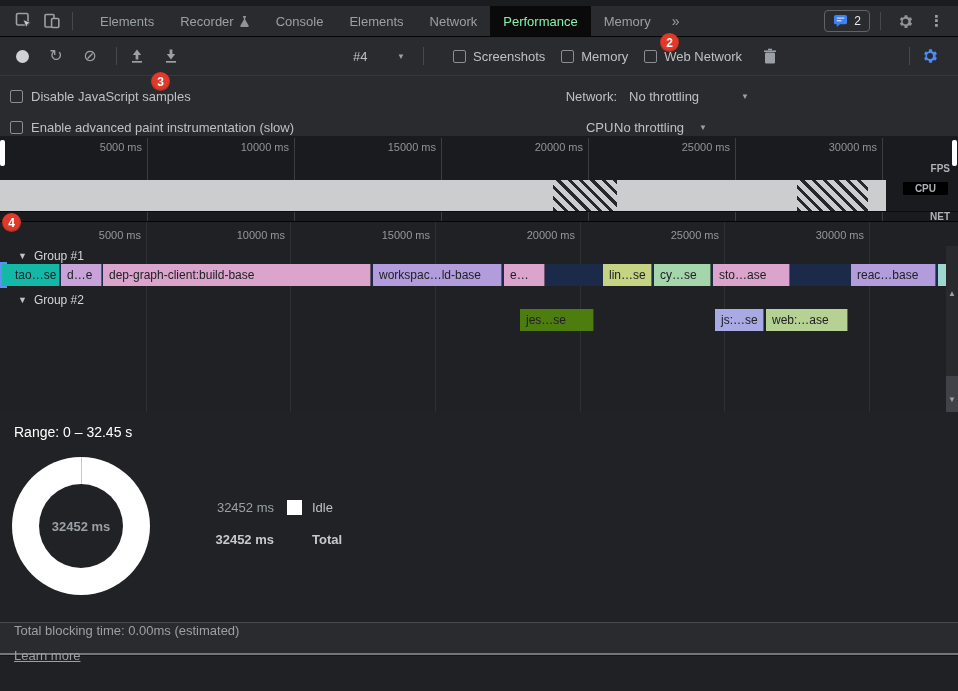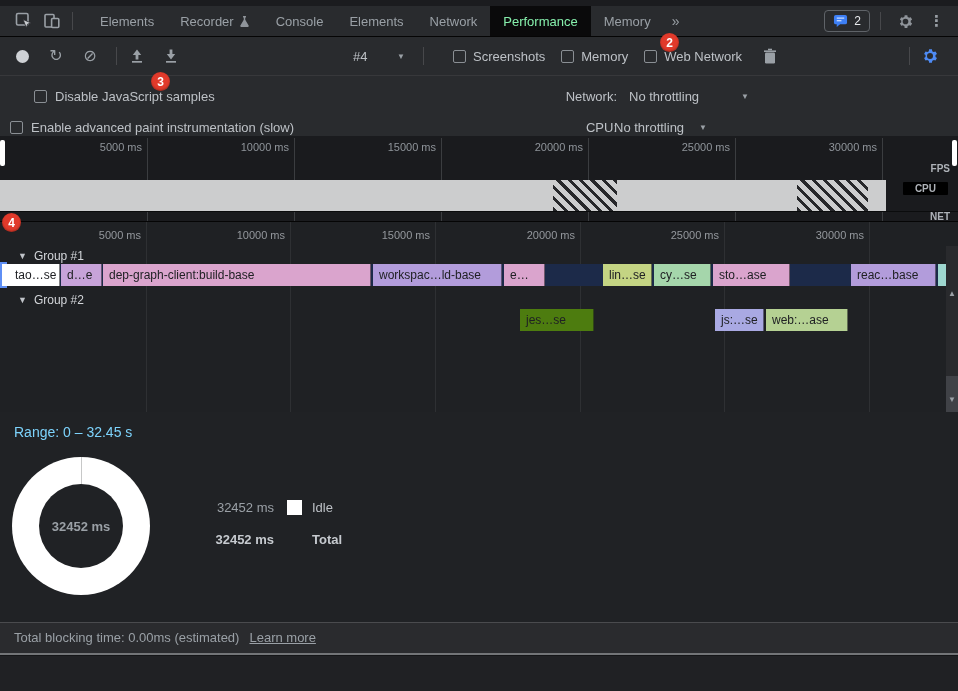--- a/index.html
+++ b/index.html
@@ -29,21 +29,21 @@
   .glyph{color:#9aa0a6;font-size:16px;line-height:1;}
   .hist{margin-left:162px;width:52px;display:flex;align-items:center;justify-content:space-between;color:#bdc1c6;}
   .caret{font-size:8px;color:#9aa0a6;}
   .checks{display:flex;align-items:center;gap:16px;margin-left:23px;}
   .check{display:flex;align-items:center;gap:7px;color:#bdc1c6;}
   .box{width:13px;height:13px;border:1.5px solid #8a8f94;border-radius:2px;background:transparent;box-sizing:border-box;}
   .spacer{flex:1;}
   
   .settings{height:60px;background:#292b2e;position:relative;font-size:13px;}
   .srow{position:absolute;left:10px;display:flex;align-items:center;gap:8px;height:20px;}
-  .srow1{top:10px;margin-left:24px;} .srow2{top:41px;}
+  .srow1{top:10px;} .srow2{top:41px;}
   .sright{position:absolute;height:20px;display:flex;align-items:center;}
   .rlab{position:absolute;left:553px;width:64px;text-align:right;color:#bdc1c6;}
   .rval{position:absolute;color:#bdc1c6;}
   .rcaret{position:absolute;font-size:8px;color:#9aa0a6;}
   
   .overview{position:relative;height:85px;background:#1a1b1e;border-bottom:1px solid #050505;}
   .ov-line{position:absolute;top:2px;bottom:0;width:1px;background:rgba(148,150,154,.28);}
   .ov-lab{position:absolute;top:5px;width:75px;text-align:right;font-size:11px;color:#8f949a;}
   .lane{position:absolute;font-size:10px;font-weight:bold;color:#aeb2b8;z-index:6;}
   .lane-cpu{background:#000000;padding:1px 12px;border-radius:1px;}
@@ -71,36 +71,36 @@
   .fscroll .thumb{position:absolute;left:0;right:0;top:130px;height:60px;background:#404247;}
   .sarr{position:absolute;left:0;right:0;text-align:center;font-size:8px;color:#9aa0a6;}
   
   .bottombar{position:relative;height:35px;background:#1f2124;}
   .btabs{position:absolute;left:0;right:0;bottom:0;height:28px;background:#2a2b2e;
          border-top:1px solid #3c3d40;display:flex;align-items:stretch;}
   .btab{padding:0 14px;display:flex;align-items:center;font-size:13px;color:#9aa0a6;}
   .btab.active{background:#0a0a0b;color:#f1f3f4;}
   
   .summary{position:relative;height:210px;background:#202225;}
-  .range{position:absolute;left:14px;top:12px;font-size:14px;color:#7dd3fc;}
+  .range{position:absolute;left:14px;top:12px;font-size:14px;color:#ffffff;}
   .donut{position:absolute;left:12px;top:45px;width:138px;height:138px;border-radius:50%;background:#fff;}
   .donut .hole{position:absolute;left:50%;top:50%;width:84px;height:84px;margin:-42px 0 0 -42px;
                border-radius:50%;background:#202225;}
   .donut .slice-line{position:absolute;left:50%;top:0;width:1px;height:27px;background:rgba(32,34,37,.25);}
   .donut .dlabel{position:absolute;inset:0;display:flex;align-items:center;justify-content:center;
                  font-size:13px;font-weight:bold;color:#9aa0a6;}
   .legend{position:absolute;left:208px;top:86px;display:flex;flex-direction:column;gap:13px;}
   .lrow{display:flex;align-items:center;height:19px;font-size:13px;}
   .lval{width:66px;text-align:right;color:#9aa0a6;}
   .lsw{width:15px;height:15px;margin-left:13px;display:inline-block;}
   .llab{margin-left:10px;color:#bdc1c6;}
   .lrow.bold .lval,.lrow.bold .llab{font-weight:bold;color:#c6cacf;}
   
   .footer{height:29px;background:#2a2b2e;border-top:1px solid #4a4b4e;display:flex;
-          align-items:center;padding-left:14px;font-size:13px;color:#9aa0a6;gap:10px;}
+          align-items:flex-start;padding-left:14px;font-size:13px;color:#9aa0a6;gap:10px;flex-direction:column;}
   .footer a{color:#9aa0a6;text-decoration:underline;}
   .bstrip{height:4px;background:linear-gradient(#2a2b2e 0 1px,#737578 1px 3px,#141517 3px 4px);}
   
   .nbadge{position:absolute;width:19px;height:19px;border-radius:50%;background:#e13a2b;
           box-shadow:inset 0 -1px 2px rgba(0,0,0,.3);color:#fff;font-size:12px;font-weight:bold;
           display:flex;align-items:center;justify-content:center;z-index:60;}
 </style>
 </head>
 <body>
 
@@ -287,21 +287,21 @@
         <div class="fl-lab" style="left: 644px;">25000 ms</div>
         <div class="fl-line" style="left: 869px;"></div>
         <div class="fl-lab" style="left: 789px;">30000 ms</div>
       </div>
     <div class="grouprow" style="top:27px;">
       <span class="gcaret">▼</span>
       <span>Group #1</span>
     </div>
     <div class="bracket"></div>
     <div class="barrow row-g1" id="bars-0">
-        <div class="bar" title="tao…se" style="left: 2px; width: 58px; background: #ffffff; padding-left: 13px;">tao…se</div>
+        <div class="bar" title="tao…se" style="left: 2px; width: 58px; background: #14b8a6; padding-left: 13px;">tao…se</div>
         <div class="bar" title="d…e" style="left: 61px; width: 41px; background: rgb(199, 163, 217);">d…e</div>
         <div class="bar" title="dep-graph-client:build-base" style="left: 103px; width: 268px; background: rgb(218, 164, 205);">dep-graph-client:build-base</div>
         <div class="bar" title="workspac…ld-base" style="left: 373px; width: 129px; background: rgb(178, 156, 219);">workspac…ld-base</div>
         <div class="bar" title="e…" style="left: 504px; width: 41px; background: rgb(218, 164, 205);">e…</div>
         <div class="bar" title="lin…se" style="left: 603px; width: 49px; background: rgb(196, 212, 131);">lin…se</div>
         <div class="bar" title="cy…se" style="left: 654px; width: 57px; background: rgb(165, 214, 171);">cy…se</div>
         <div class="bar" title="sto…ase" style="left: 713px; width: 77px; background: rgb(218, 164, 205);">sto…ase</div>
         <div class="bar" title="reac…base" style="left: 851px; width: 85px; background: rgb(178, 156, 219);">reac…base</div>
         <div class="bar" title="" style="left: 938px; width: 8px; background: rgb(158, 215, 207);"></div>
       </div>

